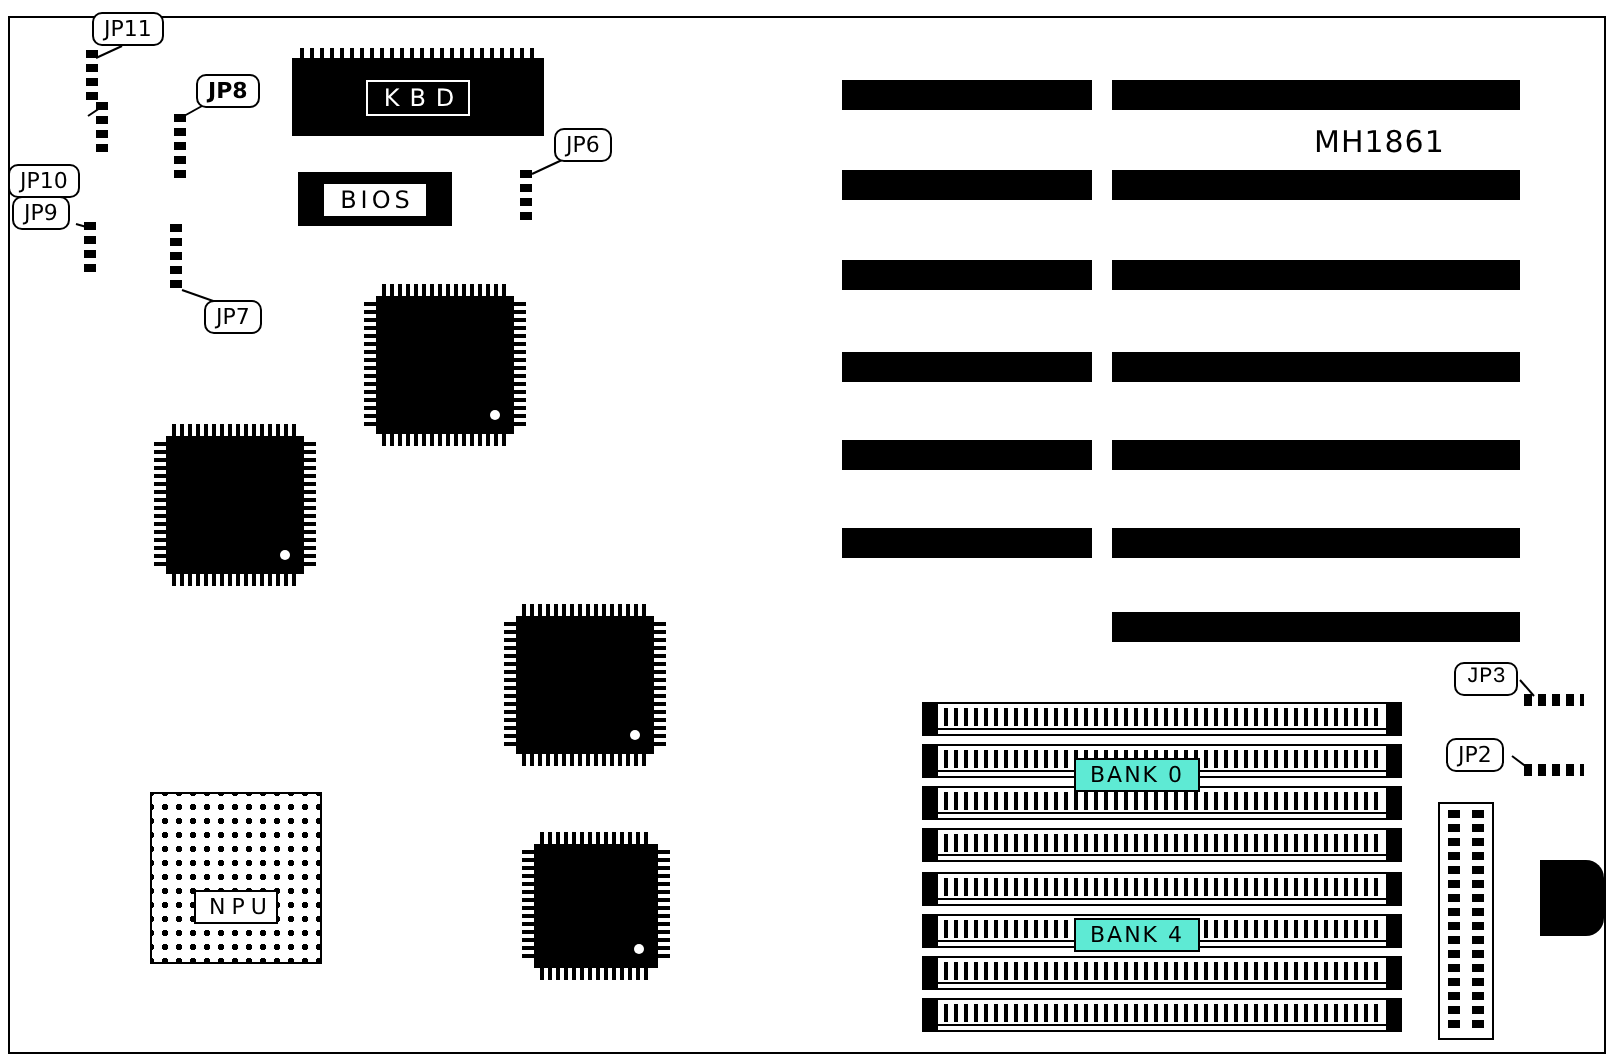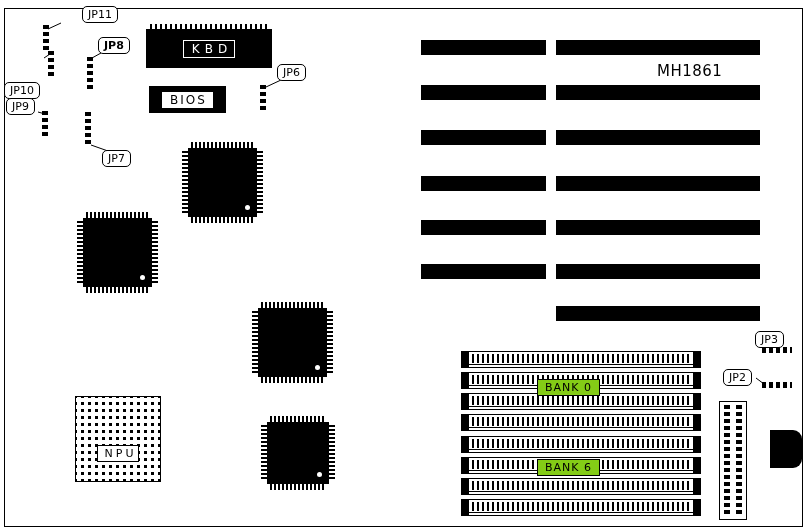--- a/index.html
+++ b/index.html
@@ -50,21 +50,21 @@
 
   .isa { position:absolute; height:15px; background:#000; }
 
   .simm { position:absolute; width:240px; height:17px; border:1px solid #000; background:#fff; }
   .simm .pins { position:absolute; left:10px; right:10px; top:2px; height:9px;
                 background:repeating-linear-gradient(90deg,#000 0 2px, rgba(0,0,0,0) 2px 5px); }
   .simm .base { position:absolute; left:2px; right:2px; bottom:2px; height:1px; background:#000; }
   .simm .endl { position:absolute; left:0; top:0; bottom:0; width:7px; background:#000; }
   .simm .endr { position:absolute; right:0; top:0; bottom:0; width:7px; background:#000; }
 
-  .bank { position:absolute; z-index:5; background:#84cc16; border:1px solid #000;
+  .bank { position:absolute; z-index:5; background:#5eead4; border:1px solid #000;
           font-size:11px; letter-spacing:1px; padding:1px 7px; line-height:13px; }
 
   .vconn { position:absolute; border:1px solid #000; background:#fff; }
   .vconn .col { position:absolute; top:3px; bottom:3px; width:6px;
                 background:repeating-linear-gradient(180deg,#000 0 4px, rgba(0,0,0,0) 4px 7px); }
   .vconn .c1 { left:4px; } .vconn .c2 { right:4px; }
 
   .din { position:absolute; background:#000; border-radius:0 9px 9px 0; }
 </style>
 </head>
@@ -80,27 +80,27 @@
     <line x1="61" y1="23" x2="48" y2="29" stroke="#000" stroke-width="1"></line>
     <line x1="44" y1="58" x2="50" y2="54" stroke="#000" stroke-width="1"></line>
     <line x1="38" y1="112" x2="45" y2="114" stroke="#000" stroke-width="1"></line>
     <line x1="101" y1="53" x2="92" y2="58" stroke="#000" stroke-width="1"></line>
     <line x1="108" y1="151" x2="91" y2="145" stroke="#000" stroke-width="1"></line>
     <line x1="281" y1="80" x2="266" y2="87" stroke="#000" stroke-width="1"></line>
     <line x1="760" y1="340" x2="767" y2="348" stroke="#000" stroke-width="1"></line>
     <line x1="756" y1="378" x2="764" y2="384" stroke="#000" stroke-width="1"></line>
   </svg>
 
-  <div class="callout" style="left:46px; top:6px;margin-left:36px;">JP11</div>
+  <div class="callout" style="left:46px; top:6px;">JP11</div>
   <div class="callout" style="left:4px;  top:50px;margin-top:32px;">JP10</div>
   <div class="callout" style="left:6px;  top:98px;">JP9</div>
   <div class="callout" style="left:98px; top:37px;font-weight:bold;">JP8</div>
   <div class="callout" style="left:102px;top:150px;">JP7</div>
   <div class="callout" style="left:277px;top:64px;">JP6</div>
-  <div class="callout" style="left:755px;top:331px;">JP3</div>
+  <div class="callout" style="left:727px;top:331px;font-family:Liberation Mono, monospace;">JP3</div>
   <div class="callout" style="left:723px;top:369px;">JP2</div>
 
   <div class="pins-v" style="left:43px;  top:25px;  height:25px;"></div>
   <div class="pins-v" style="left:48px;  top:51px;  height:25px;"></div>
   <div class="pins-v" style="left:42px;  top:111px; height:25px;"></div>
   <div class="pins-v" style="left:87px;  top:57px;  height:35px;"></div>
   <div class="pins-v" style="left:85px;  top:112px; height:35px;"></div>
   <div class="pins-v" style="left:260px; top:85px;  height:25px;"></div>
   <div class="pins-h" style="left:762px; top:347px; width:30px;"></div>
   <div class="pins-h" style="left:762px; top:382px; width:30px;"></div>
@@ -209,21 +209,21 @@
       <div class="endr"></div>
     </div>
   <div class="simm" style="left:461px; top:499px;">
       <div class="endl"></div>
       <div class="pins"></div>
       <div class="base"></div>
       <div class="endr"></div>
     </div>
 
   <div class="bank" style="left:537px; top:379px;">BANK 0</div>
-  <div class="bank" style="left:537px; top:459px;">BANK 6</div>
+  <div class="bank" style="left:537px; top:459px;">BANK 4</div>
 
   <div class="vconn" style="left:719px; top:401px; width:28px; height:119px;">
     <div class="col c1"></div>
       <div class="col c2"></div>
   </div>
 
   <div class="din" style="left:770px; top:430px; width:32px; height:38px;"></div>
 
 </div>
 

